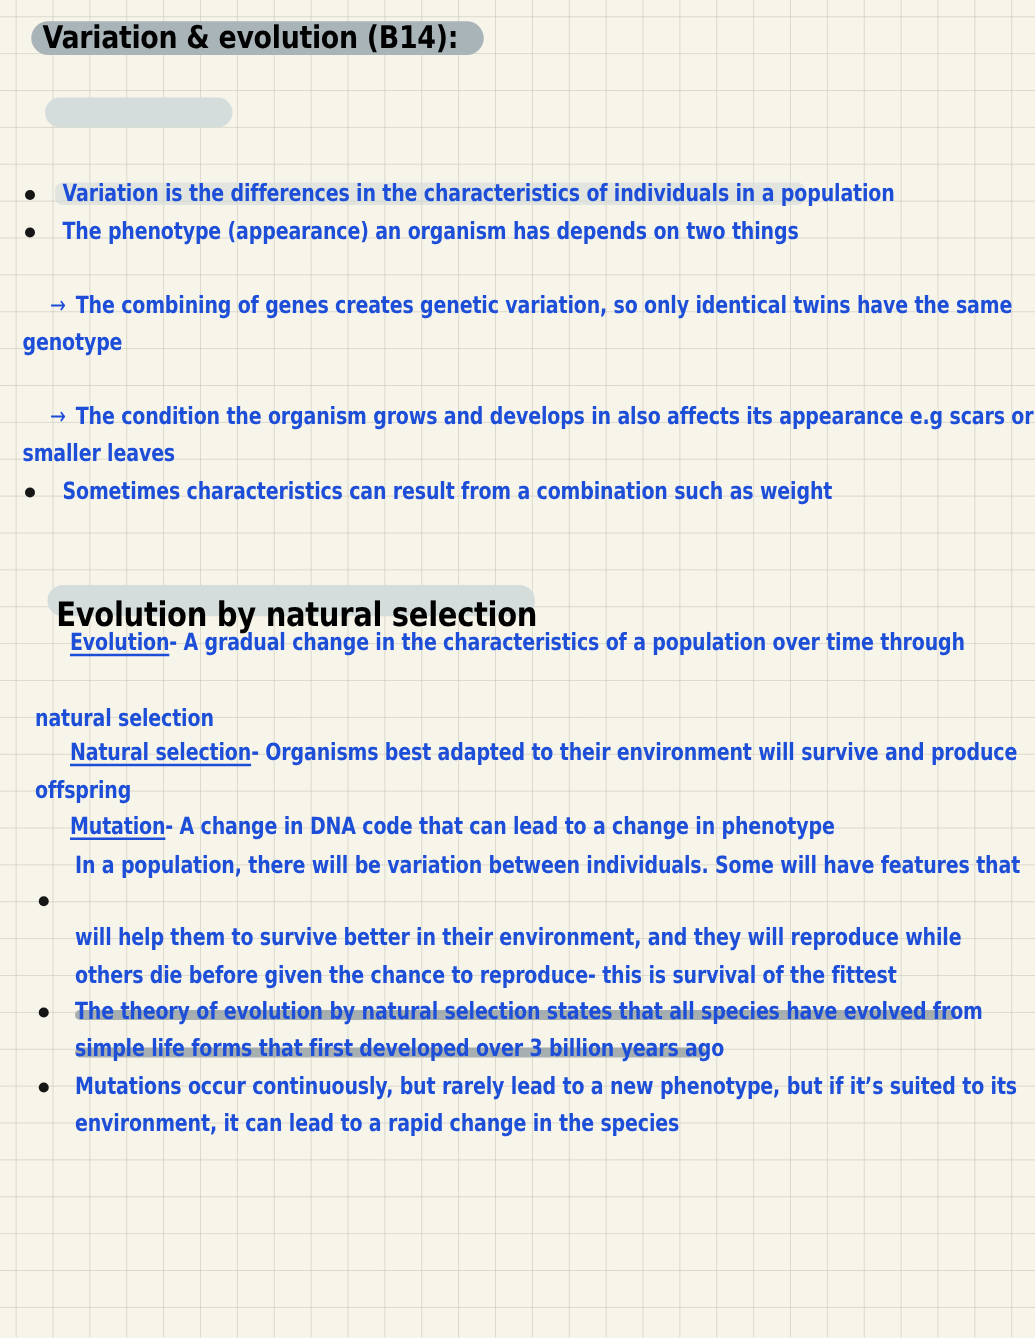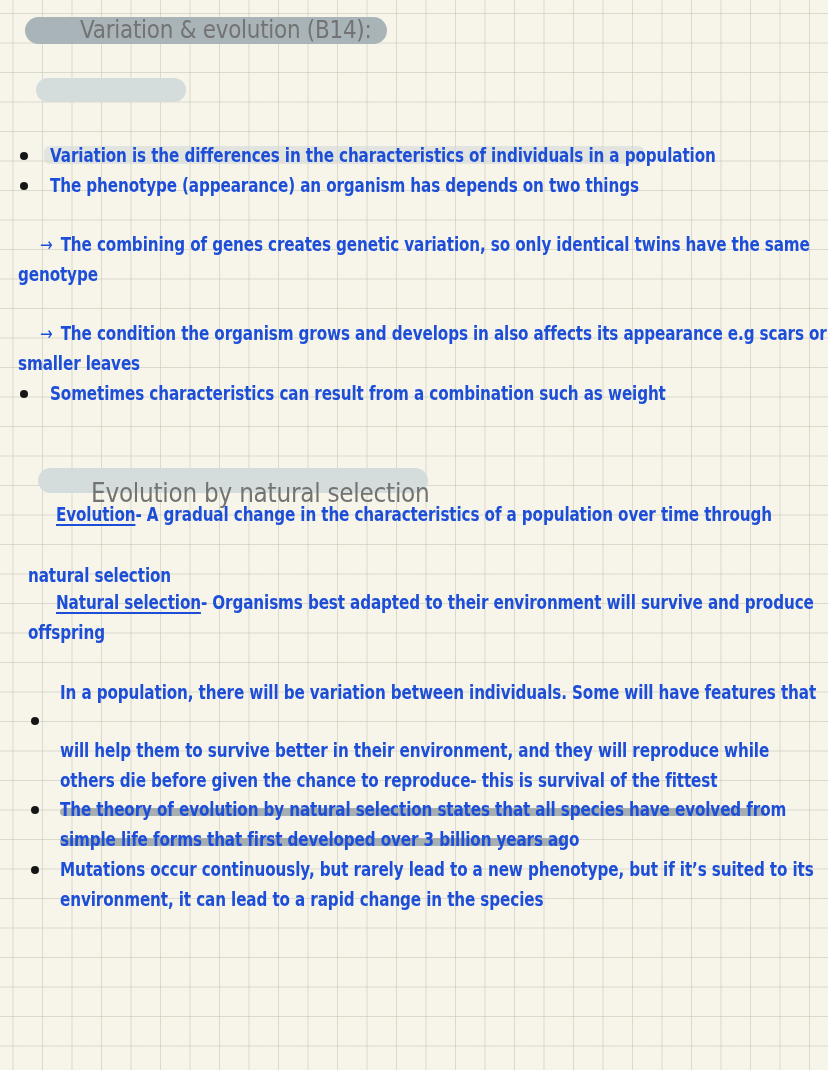--- a/index.html
+++ b/index.html
@@ -46,24 +46,23 @@
       background: #161616;
     }
     .pill {
       position: absolute;
       border-radius: 14px;
     }
     .heading {
       position: absolute;
       white-space: nowrap;
       font-family: "DejaVu Sans", sans-serif;
-      font-weight: 400;
-      color: #737373;
+      font-weight: 700;
+      color: #000000;
       letter-spacing: -0.3px;
-      margin-left: 46px;
     }
     .bold { font-weight: 800; }
     .ul { text-decoration: underline; text-decoration-thickness: 1.5px; text-underline-offset: 3px; font-weight: 800; }
     .hl-soft {
       position: absolute;
       background: rgba(210,216,214,0.55);
       border-radius: 6px;
     }
     .hl-strike {
       position: absolute;
@@ -134,20 +133,25 @@
 
   <div class="line" style="left:56px; top:592px;">
     <span class="cond" style="transform:scaleX(0.80);">
       <span class="ul">Natural selection</span><span>- Organisms best adapted to their environment will survive and produce</span>
     </span>
   </div>
   <div class="line" style="left:28px; top:622px;">
     <span class="cond" style="transform:scaleX(0.80);">offspring</span>
   </div>
 
+  <div class="line" style="left:56px; top:651px;">
+    <span class="cond" style="transform:scaleX(0.80);">
+      <span class="ul">Mutation</span><span>- A change in DNA code that can lead to a change in phenotype</span>
+    </span>
+  </div>
 
   <div class="bullet" style="left:31px; top:717px;"></div>
   <div class="line" style="left:60px; top:682px;">
     <span class="cond" style="transform:scaleX(0.80);">In a population, there will be variation between individuals. Some will have features that</span>
   </div>
   <div class="line" style="left:60px; top:740px;">
     <span class="cond" style="transform:scaleX(0.80);">will help them to survive better in their environment, and they will reproduce while</span>
   </div>
   <div class="line" style="left:60px; top:770px;">
     <span class="cond" style="transform:scaleX(0.80);">others die before given the chance to reproduce- this is survival of the fittest</span>

